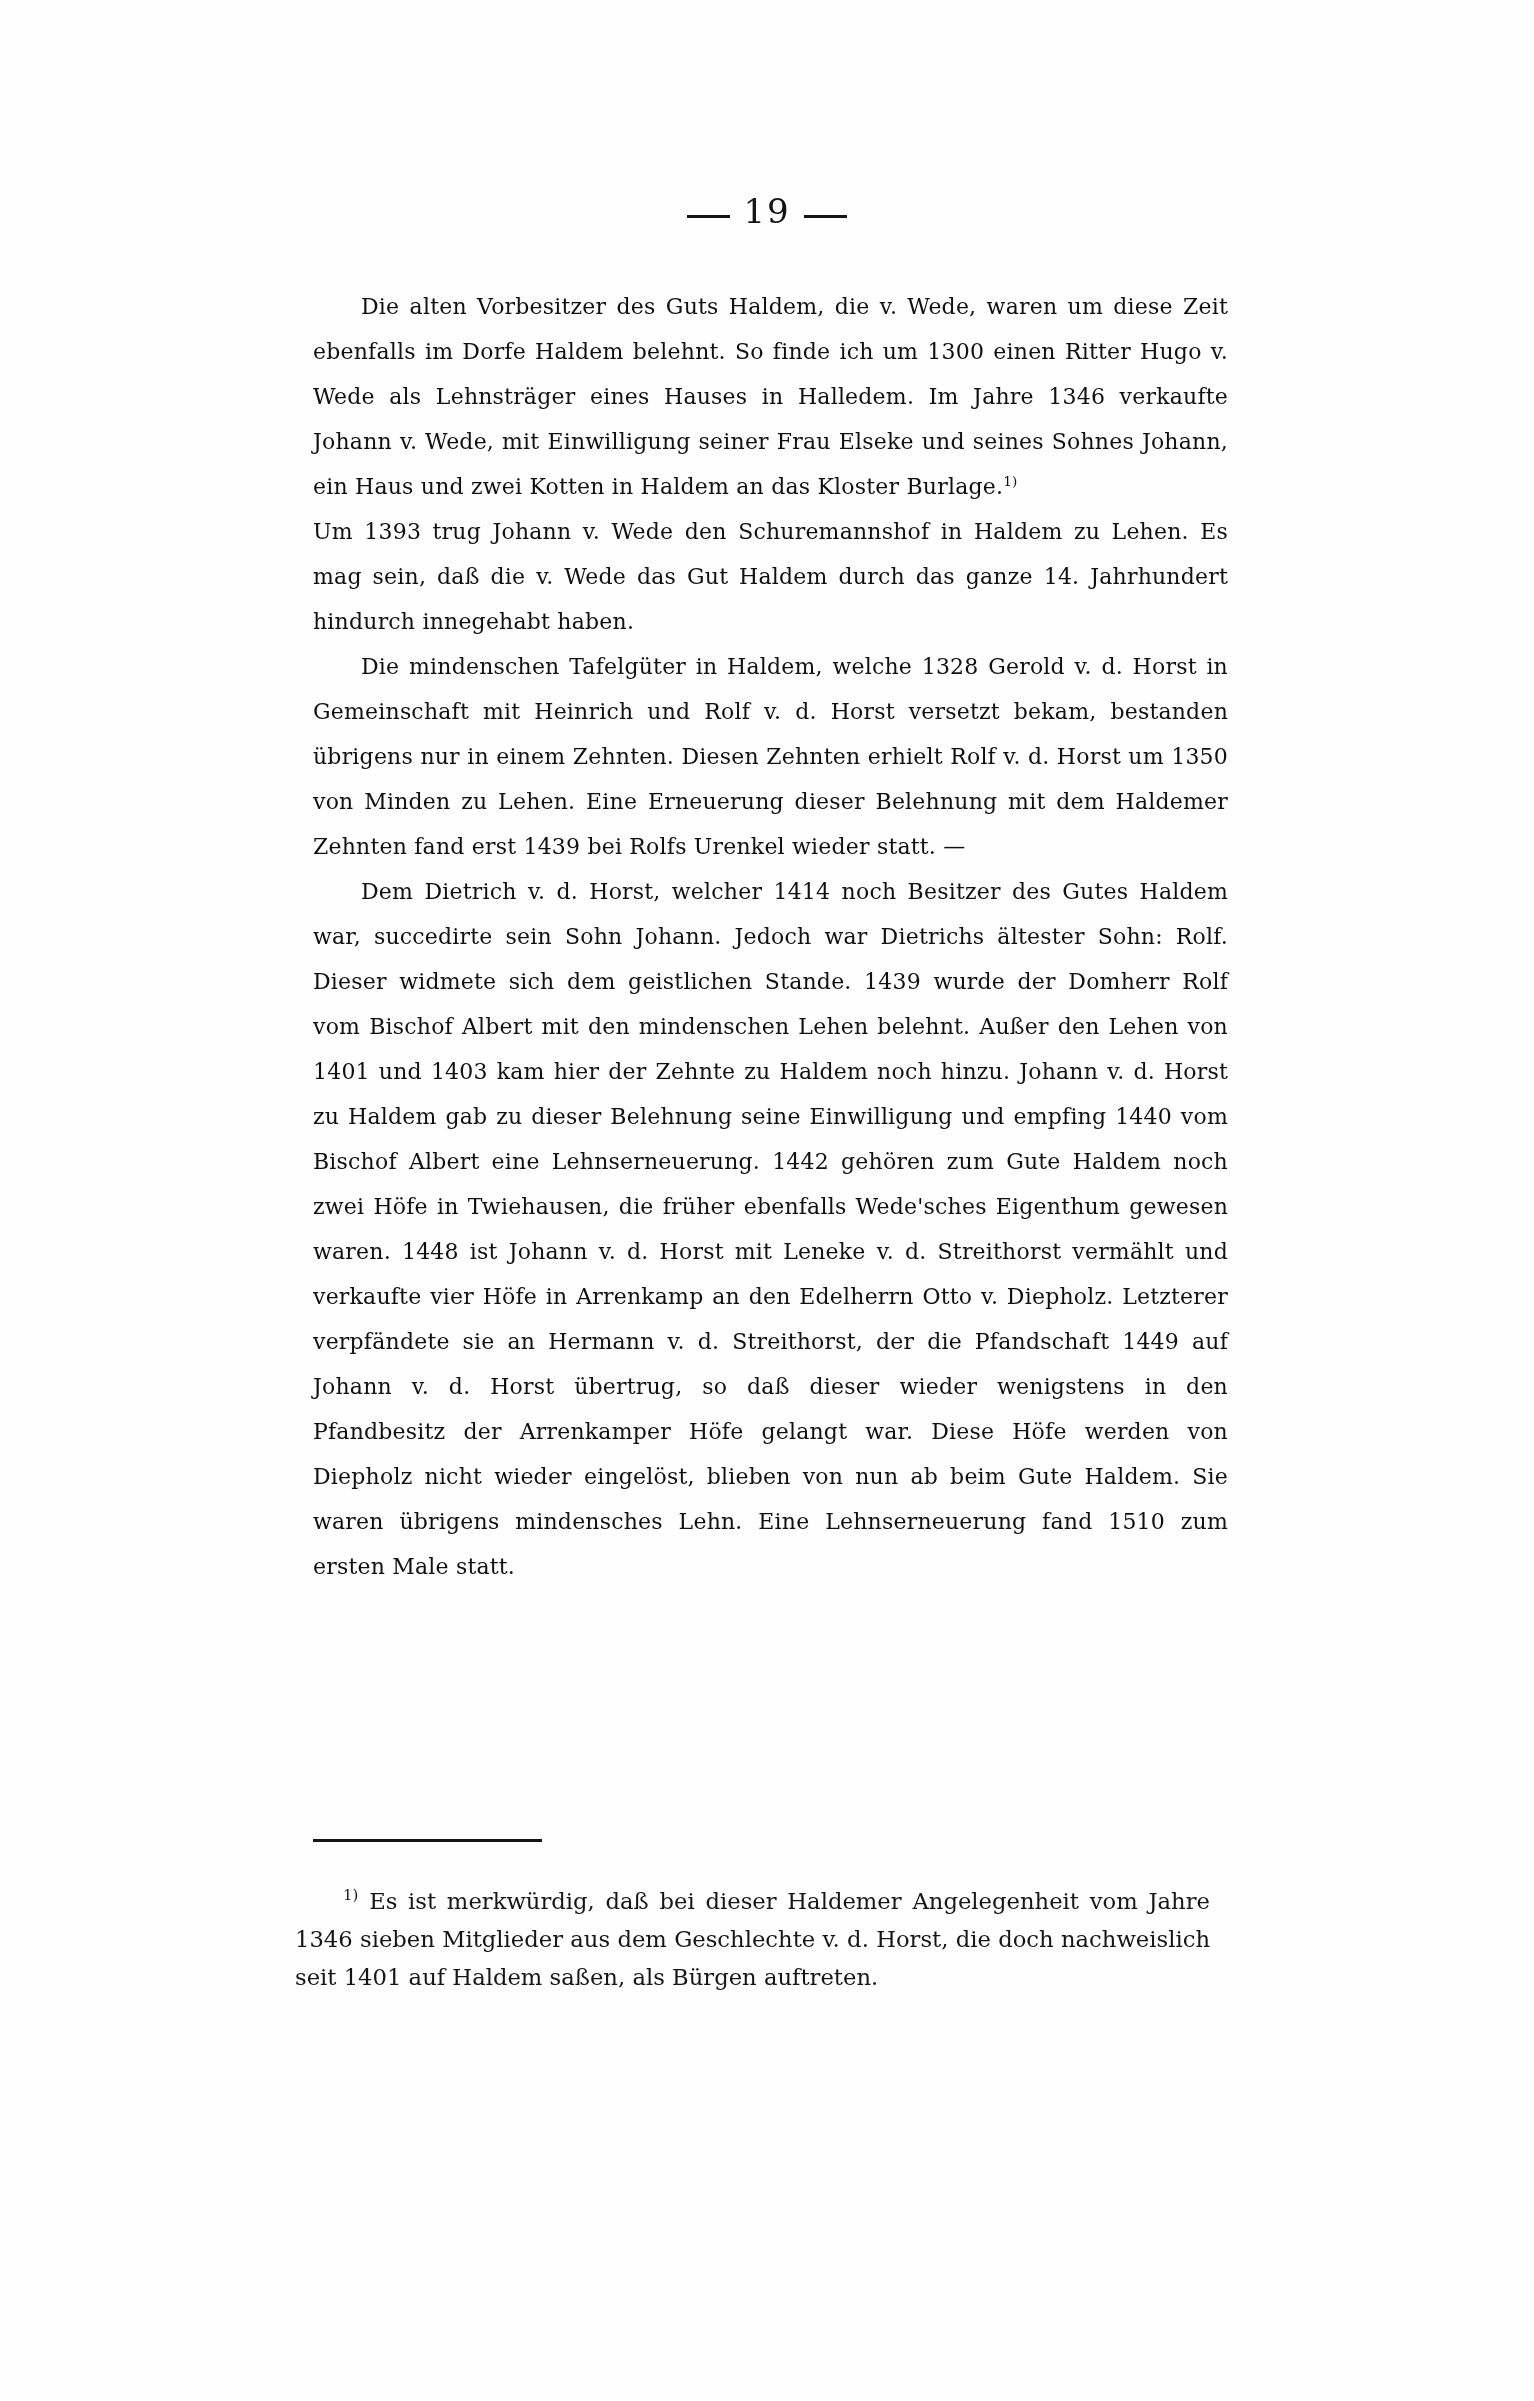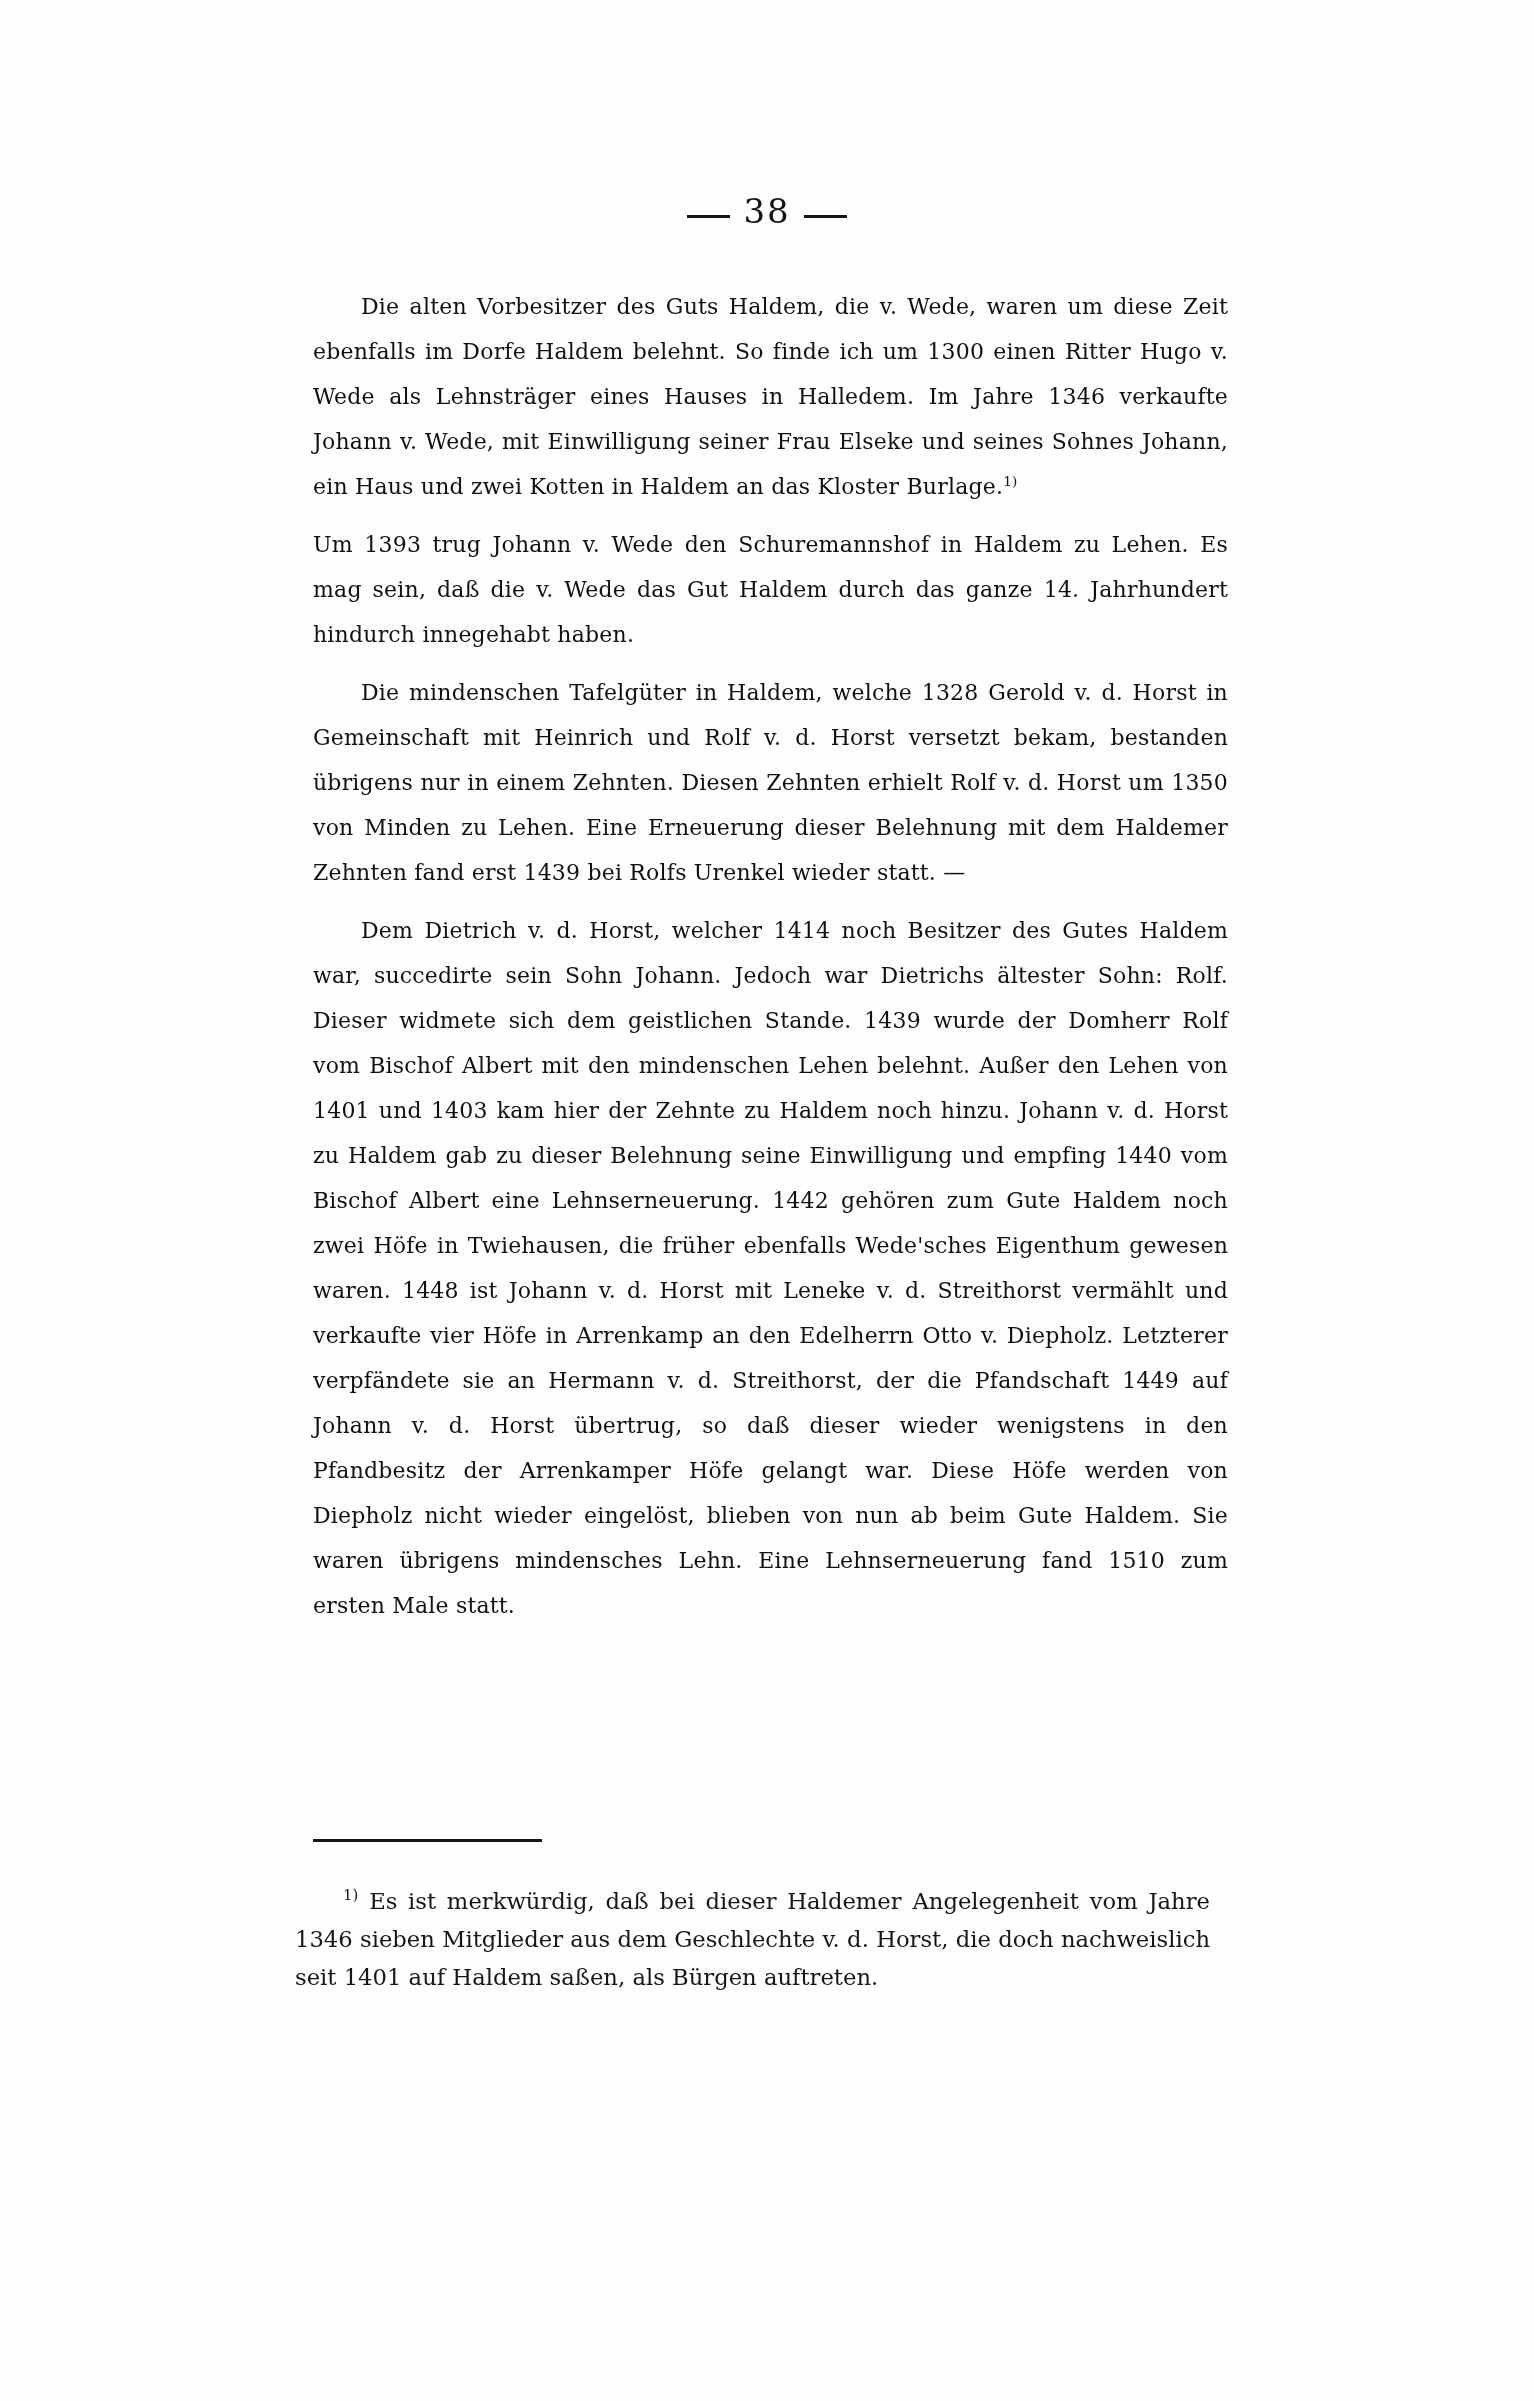--- a/index.html
+++ b/index.html
@@ -61,21 +61,21 @@
     font-size: 22px;
     line-height: 45px;
     text-align: justify;
     color: #101010;
     letter-spacing: 0.2px;
   }
   .body-text p {
     margin: 0;
     text-indent: 48px;
   }
-  .body-text p + p { margin-top: 13px; }
+  .body-text p + p { margin-top: 0px; }
 
   sup {
     font-size: 0.62em;
     vertical-align: super;
     line-height: 0;
   }
 
   .footnote-rule {
     position: absolute;
     top: 1839px;
@@ -105,21 +105,21 @@
     vertical-align: super;
     line-height: 0;
   }
 </style>
 </head>
 <body>
 
 <div class="page">
 
   <div class="page-number-wrap">
-    <span class="page-number">38</span>
+    <span class="page-number">19</span>
   </div>
 
   <div class="body-text">
     <p><span>Die alten Vorbesitzer des Guts Haldem, die v. Wede, waren um diese Zeit ebenfalls im Dorfe Haldem belehnt. So finde ich um 1300 einen Ritter Hugo v. Wede als Lehnsträger eines Hauses in Halledem. Im Jahre 1346 verkaufte Johann v. Wede, mit Einwilligung seiner Frau Elseke und seines Sohnes Johann, ein Haus und zwei Kotten in Haldem an das Kloster Burlage.</span><sup>1)</sup></p>
     <p style="text-indent:0;"><span>Um 1393 trug Johann v. Wede den Schuremannshof in Haldem zu Lehen. Es mag sein, daß die v. Wede das Gut Haldem durch das ganze 14. Jahrhundert hindurch innegehabt haben.</span></p>
     <p><span>Die mindenschen Tafelgüter in Haldem, welche 1328 Gerold v. d. Horst in Gemeinschaft mit Heinrich und Rolf v. d. Horst versetzt bekam, bestanden übrigens nur in einem Zehnten. Diesen Zehnten erhielt Rolf v. d. Horst um 1350 von Minden zu Lehen. Eine Erneuerung dieser Belehnung mit dem Haldemer Zehnten fand erst 1439 bei Rolfs Urenkel wieder statt. —</span></p>
     <p><span>Dem Dietrich v. d. Horst, welcher 1414 noch Besitzer des Gutes Haldem war, succedirte sein Sohn Johann. Jedoch war Dietrichs ältester Sohn: Rolf. Dieser widmete sich dem geistlichen Stande. 1439 wurde der Domherr Rolf vom Bischof Albert mit den mindenschen Lehen belehnt. Außer den Lehen von 1401 und 1403 kam hier der Zehnte zu Haldem noch hinzu. Johann v. d. Horst zu Haldem gab zu dieser Belehnung seine Einwilligung und empfing 1440 vom Bischof Albert eine Lehnserneuerung. 1442 gehören zum Gute Haldem noch zwei Höfe in Twiehausen, die früher ebenfalls Wede'sches Eigenthum gewesen waren. 1448 ist Johann v. d. Horst mit Leneke v. d. Streithorst vermählt und verkaufte vier Höfe in Arrenkamp an den Edelherrn Otto v. Diepholz. Letzterer verpfändete sie an Hermann v. d. Streithorst, der die Pfandschaft 1449 auf Johann v. d. Horst übertrug, so daß dieser wieder wenigstens in den Pfandbesitz der Arrenkamper Höfe gelangt war. Diese Höfe werden von Diepholz nicht wieder eingelöst, blieben von nun ab beim Gute Haldem. Sie waren übrigens mindensches Lehn. Eine Lehnserneuerung fand 1510 zum ersten Male statt.</span></p>
   </div>
 
   <div class="footnote-rule"></div>

